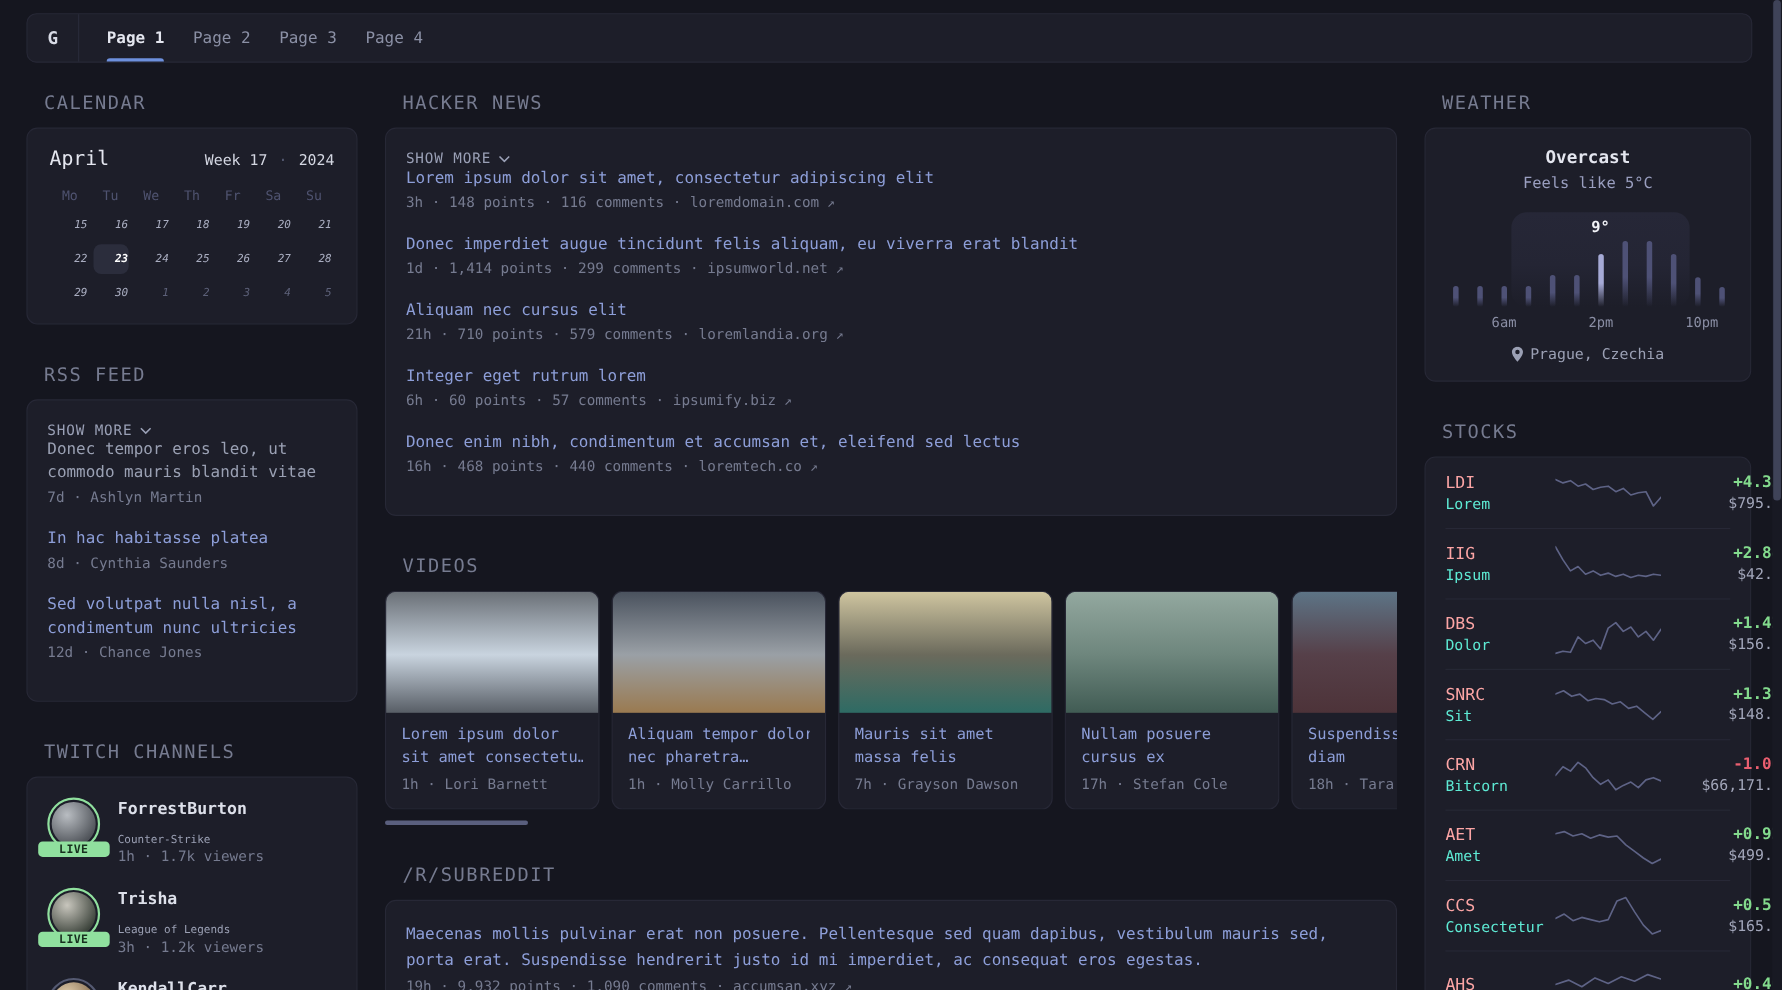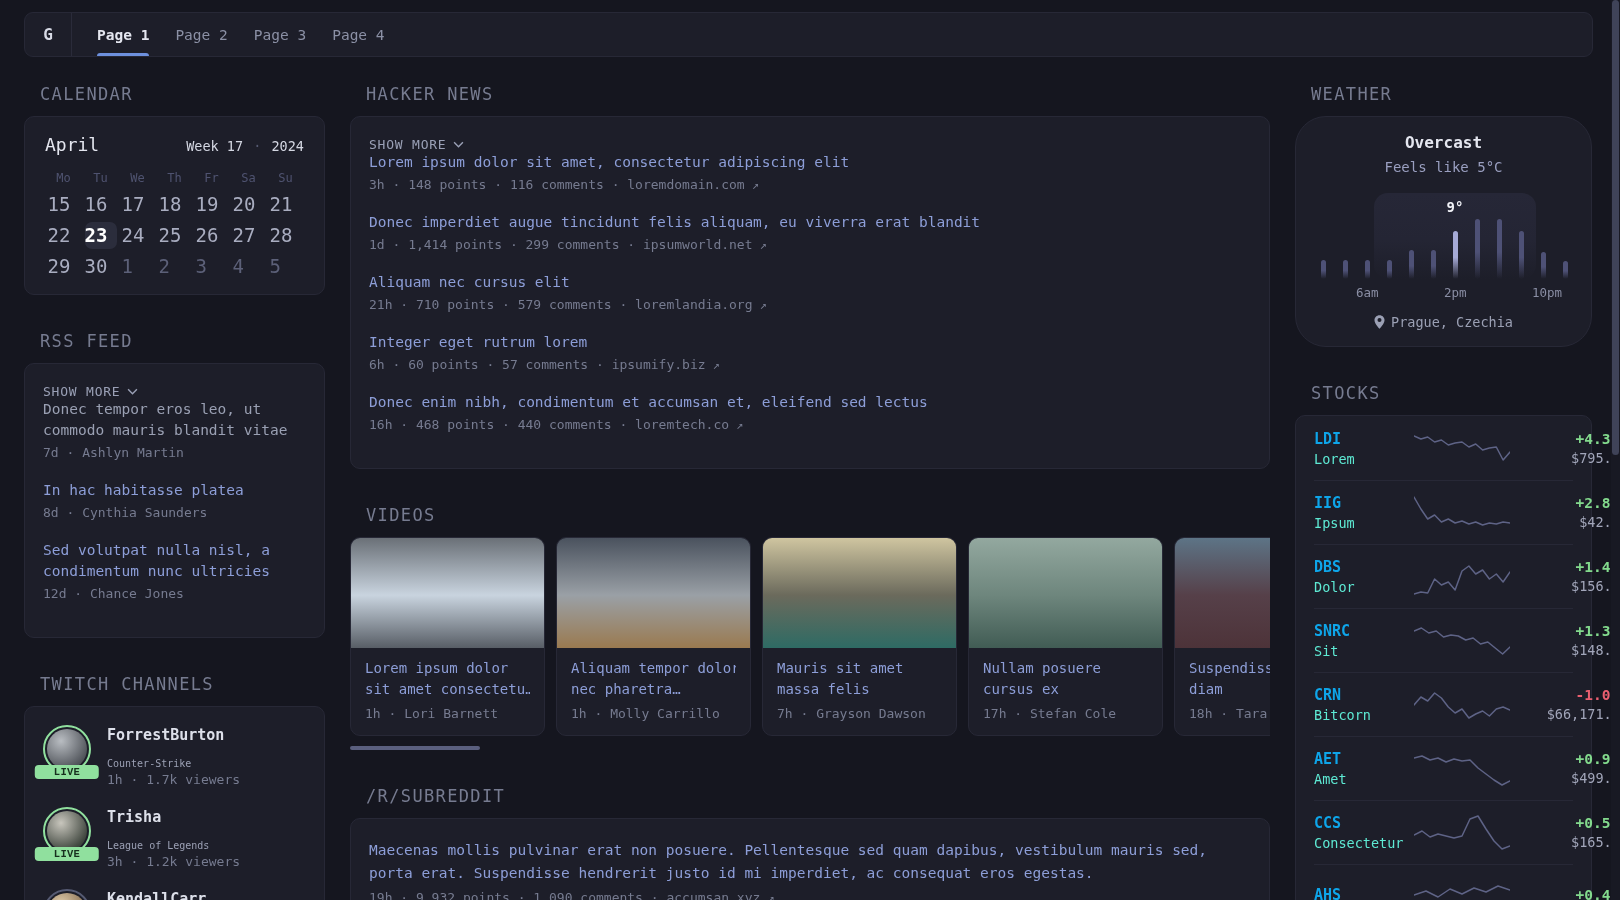--- a/index.html
+++ b/index.html
@@ -33,42 +33,42 @@
 
   
   .calendar-card{padding:17px 20px 14px;}
   .cal-head{display:flex;align-items:baseline;justify-content:space-between;gap:21px;}
   .cal-month{font-size:18px;color:var(--text-bright);}
   .cal-week{font-size:13.5px;color:#d4d7e2;}
   .cal-week .dot{color:var(--dimmer);margin:0 2px;}
   .cal-grid{display:grid;grid-template-columns:repeat(7,1fr);margin-top:16px;row-gap:4px;}
   .cal-grid.days{margin-top:6px;}
   .wd{font-size:12px;color:#4f5370;text-align:center;}
-  .day{font-size:19px;color:var(--text);text-align:left;height:27px;line-height:27px;width:32px;justify-self:center;}
+  .day{font-size:10px;color:var(--text);text-align:right;height:27px;line-height:27px;width:32px;justify-self:center;font-style:italic;}
   .day.other{color:#5c6078;}
   .day.selected{background:#2b2d3c;color:#ffffff;font-weight:bold;border-radius:7px;}
 
   
   .list-card{padding:18px 18px 16px;}
   .feed-item{margin-bottom:20px;}
   .feed-title{font-size:14.5px;line-height:1.45;color:var(--link);text-decoration:none;display:block;cursor:pointer;}
   .feed-title.read{color:var(--link-read);}
   .feed-meta{font-size:13px;color:var(--dim);margin-top:4px;}
   .feed-meta .src{cursor:pointer;}
   .ext{color:var(--dim);font-size:12px;}
   .show-more{display:flex;align-items:center;gap:7px;background:none;border:none;color:#9aa0b6;font:inherit;font-size:13px;letter-spacing:.06em;cursor:pointer;padding:0;margin-top:2px;}
   .chev{width:11px;height:7px;color:#9aa0b6;}
 
   
   .twitch-card{padding:18px;}
   .channel{display:flex;gap:16px;margin-bottom:20px;cursor:pointer;}
   .avatar{position:relative;flex:none;width:48px;height:48px;border-radius:50%;border:2px solid var(--dimmer);padding:2px;}
   .avatar.live{border-color:var(--live-bg);}
   .avatar-img{width:40px;height:40px;border-radius:50%;}
-  .live-badge{position:absolute;left:50%;transform:translateX(-50%);bottom:-8px;background:var(--live-bg);color:var(--live-text);font-size:10.5px;font-weight:bold;padding:1px 19px;border-radius:4px;letter-spacing:.03em;font-family:Liberation Mono, monospace;}
+  .live-badge{position:absolute;left:50%;transform:translateX(-50%);bottom:-8px;background:var(--live-bg);color:var(--live-text);font-size:10.5px;font-weight:bold;padding:1px 19px;border-radius:4px;letter-spacing:.03em;}
   .ch-name{font-size:15px;font-weight:bold;color:#dde0ea;margin-top:1px;}
   .ch-game{font-size:10px;color:#9ba0b4;margin-top:14px;}
   .ch-meta{font-size:13px;color:var(--dim);margin-top:3px;}
 
   
   .videos-row{display:flex;gap:11px;width:920px;overflow:hidden;}
   .video-card{flex:none;width:195px;background:var(--card);border:1px solid var(--card-border);border-radius:10px;overflow:hidden;cursor:pointer;}
   .thumb{height:110px;width:100%;}
   .v-body{padding:10px 14px 14px;}
   .v-title{font-size:14px;line-height:1.5;color:var(--link);height:42px;overflow:hidden;white-space:nowrap;}
@@ -76,39 +76,39 @@
   .v-meta{font-size:13px;color:var(--dim);margin-top:6px;white-space:nowrap;}
   .h-scrollbar{margin-top:10px;height:4px;width:920px;}
   .h-thumb{width:130px;height:4px;border-radius:2px;background:#5a5f7e;cursor:grab;}
 
   
   .sub-card{padding:20px 18px;}
   .post-title{font-size:14.5px;line-height:1.6;color:var(--link);display:block;cursor:pointer;}
   .post-meta{font-size:13px;color:var(--dim);margin-top:5px;}
 
   
-  .weather-card{padding:16px 16px 16px;text-align:center;border-radius:31px;}
+  .weather-card{padding:16px 16px 16px;text-align:center;}
   .w-cond{font-size:16px;font-weight:bold;color:var(--text-bright);}
   .w-feels{font-size:14px;color:#9a9fc0;margin-top:7px;}
   .wchart{position:relative;width:264px;height:86px;margin:18px auto 0;display:flex;align-items:flex-end;}
   .wpanel{position:absolute;top:0;border-radius:14px;background:linear-gradient(to bottom,#262737 0%,#242534 55%,rgba(36,37,52,0) 100%);}
   .wcell{position:relative;width:22px;display:flex;justify-content:center;align-items:flex-end;height:100%;}
   .wbar{width:5px;border-radius:3px;background:linear-gradient(to bottom,var(--bar) 55%,rgba(78,81,118,0) 100%);}
   .wbar.light{background:linear-gradient(to bottom,var(--bar-light) 55%,rgba(166,170,214,0) 100%);}
   .wpeak{position:absolute;left:50%;transform:translateX(-50%);color:#f2f3f8;font-size:14px;font-weight:bold;white-space:nowrap;}
   .wlabels{display:grid;grid-template-columns:repeat(12,22px);width:264px;margin:6px auto 0;}
   .wlab{font-size:12.5px;color:#8a8ea4;text-align:center;white-space:nowrap;}
   .wloc{display:flex;align-items:center;justify-content:center;gap:6px;margin-top:14px;font-size:13.5px;color:#9ba0b4;}
   .pin{width:11px;height:14px;color:#9ba0b4;}
 
   
   .stocks-card{padding:0 18px;}
   .stock-row{display:grid;grid-template-columns:100px 1fr 118px;align-items:center;height:64px;cursor:pointer;}
   .stock-row + .stock-row{border-top:1px solid #272836;}
-  .s-sym{font-size:15px;font-weight:bold;color:#0ea5e9;}
+  .s-sym{font-size:15px;font-weight:normal;color:#fca5a5;}
   .s-name{font-size:13.5px;color:#5eead4;margin-top:3px;}
   .spark{width:96px;height:40px;justify-self:center;}
   .s-right{text-align:right;}
   .s-chg{font-size:14.5px;font-weight:bold;}
   .s-chg.up{color:var(--green);}
   .s-chg.down{color:var(--red);}
   .s-price{font-size:13.5px;color:#a2a6ba;margin-top:3px;}
 
   
   .page-scrollbar{position:absolute;top:0;right:0;width:9px;height:900px;background:#181923;}

